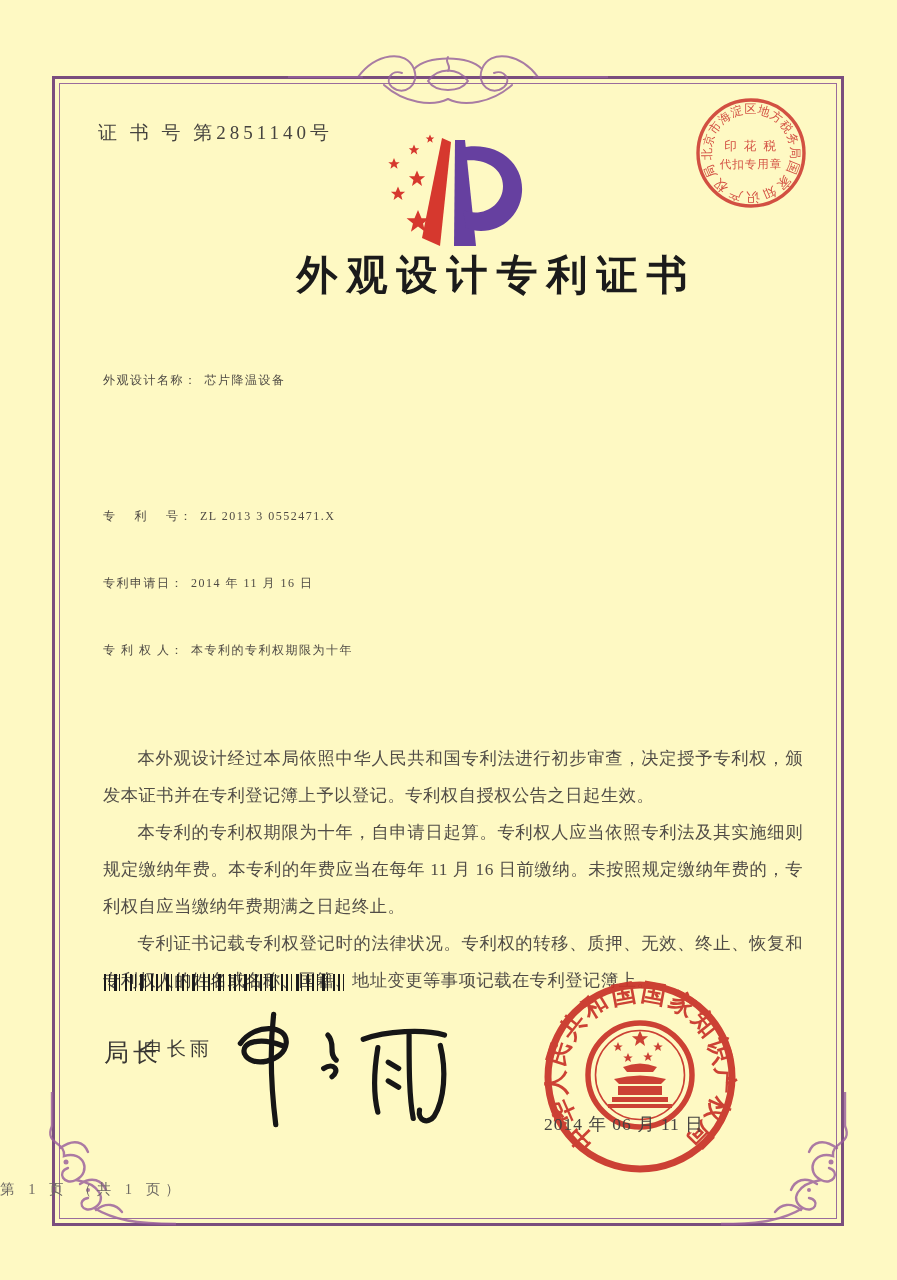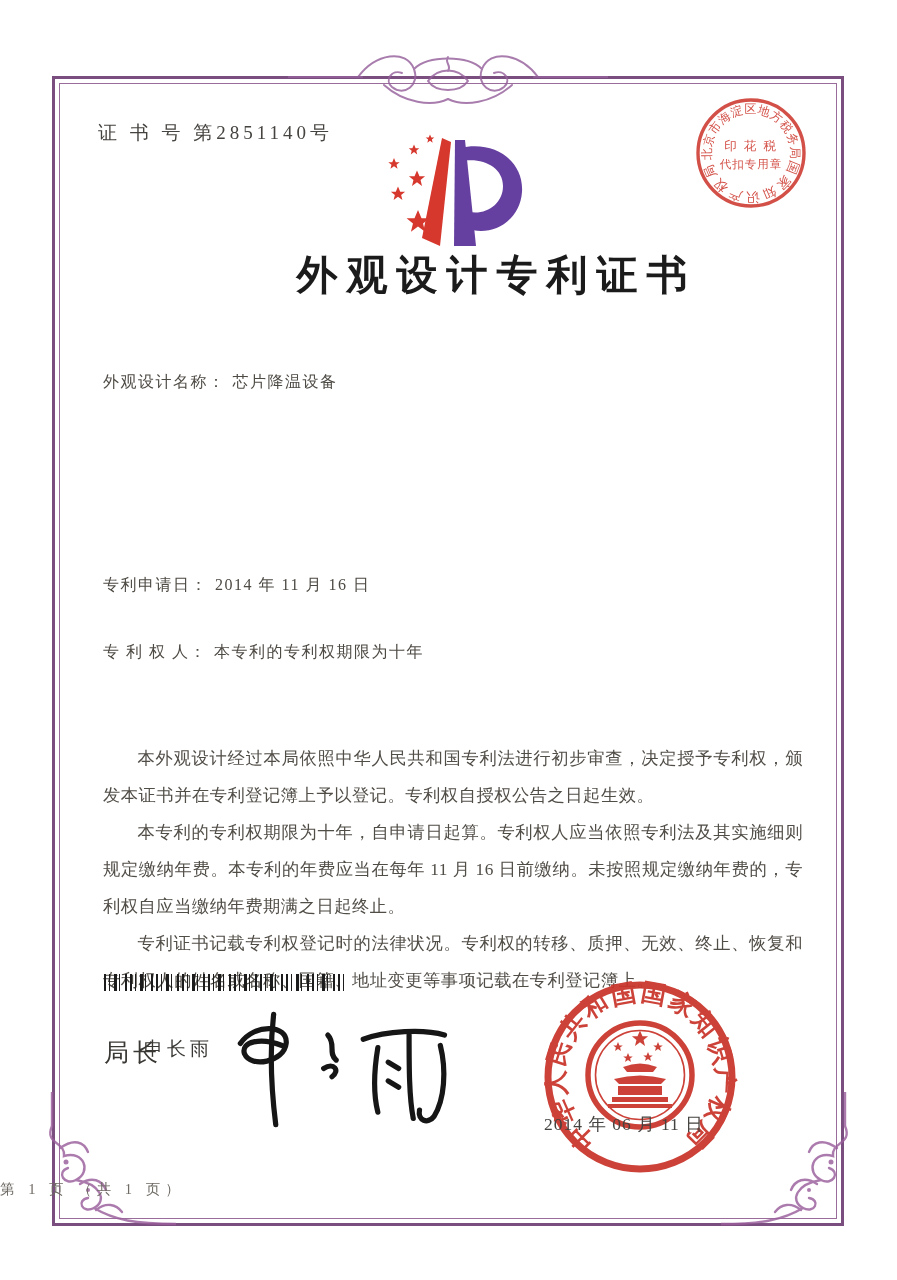--- a/index.html
+++ b/index.html
@@ -1,18 +1,18 @@
 <!DOCTYPE html>
 <html><head>
 <meta charset="utf-8">
 <style>
   html,body{margin:0;padding:0;background:#e8e8e6;}
   .page{
     position:relative;width:897px;height:1280px;margin:0 auto;
-    background:#ffffff;overflow:hidden;
+    background:#fef9c3;overflow:hidden;
     font-family:"Liberation Serif","DejaVu Serif",serif;
   }
   
   .border-outer{
     position:absolute;left:52px;top:76px;width:786px;height:1144px;
     border:3px solid #7a4e7e;
   }
   .border-inner{
     position:absolute;left:4px;top:4px;right:4px;bottom:4px;
     border:1px solid #9a6c9c;
@@ -26,21 +26,21 @@
   .tax-stamp{position:absolute;left:694px;top:96px;opacity:.92;}
   .logo{position:absolute;left:372px;top:134px;}
   .title{
     position:absolute;left:0;top:248px;width:100%;
     text-align:center;font-size:41px;font-weight:600;
     letter-spacing:9px;color:#1b1b1b;padding-left:48px;
   }
   
   .field{
     position:absolute;left:103px;white-space:nowrap;
-    font-size:16px;letter-spacing:1.5px;color:#4e4a44;
+    font-size:12px;letter-spacing:1.5px;color:#4e4a44;
   }
   .field .val{margin-left:7px;}
   
   .bodytext{
     position:absolute;left:103px;top:740px;width:700px;
     font-size:17.3px;line-height:37px;color:#514d47;
     text-align:justify;letter-spacing:.5px;font-family:Liberation Serif, serif;
   }
   .bodytext p{margin:0;text-indent:2em;}
   
@@ -147,20 +147,23 @@
     <g fill="#6640a0">
       <polygon points="83,6 93,6 104,112 82,112"></polygon>
       <path d="M88,14 C124,6 152,28 150,58 C148,88 118,104 94,94 L91,76 C110,84 131,72 131,52 C131,32 108,22 86,28 Z"></path>
     </g>
   </svg>
 
   <div class="title">外观设计专利证书</div>
 
   <div class="field" style="top:372px">
     <span>外观设计名称：</span><span class="val">芯片降温设备</span>
+  </div>
+  <div class="field" style="top:508px">
+    <span>专　 利　 号：</span><span class="val">ZL 2013 3 0552471.X</span>
   </div>
   <div class="field" style="top:575px">
     <span>专利申请日：</span><span class="val">2014 年 11 月 16 日</span>
   </div>
   <div class="field" style="top:642px">
     <span>专 利 权 人：</span><span class="val">本专利的专利权期限为十年</span>
   </div>
 
   <div class="bodytext">
     <p>本外观设计经过本局依照中华人民共和国专利法进行初步审查，决定授予专利权，颁发本证书并在专利登记簿上予以登记。专利权自授权公告之日起生效。</p>

